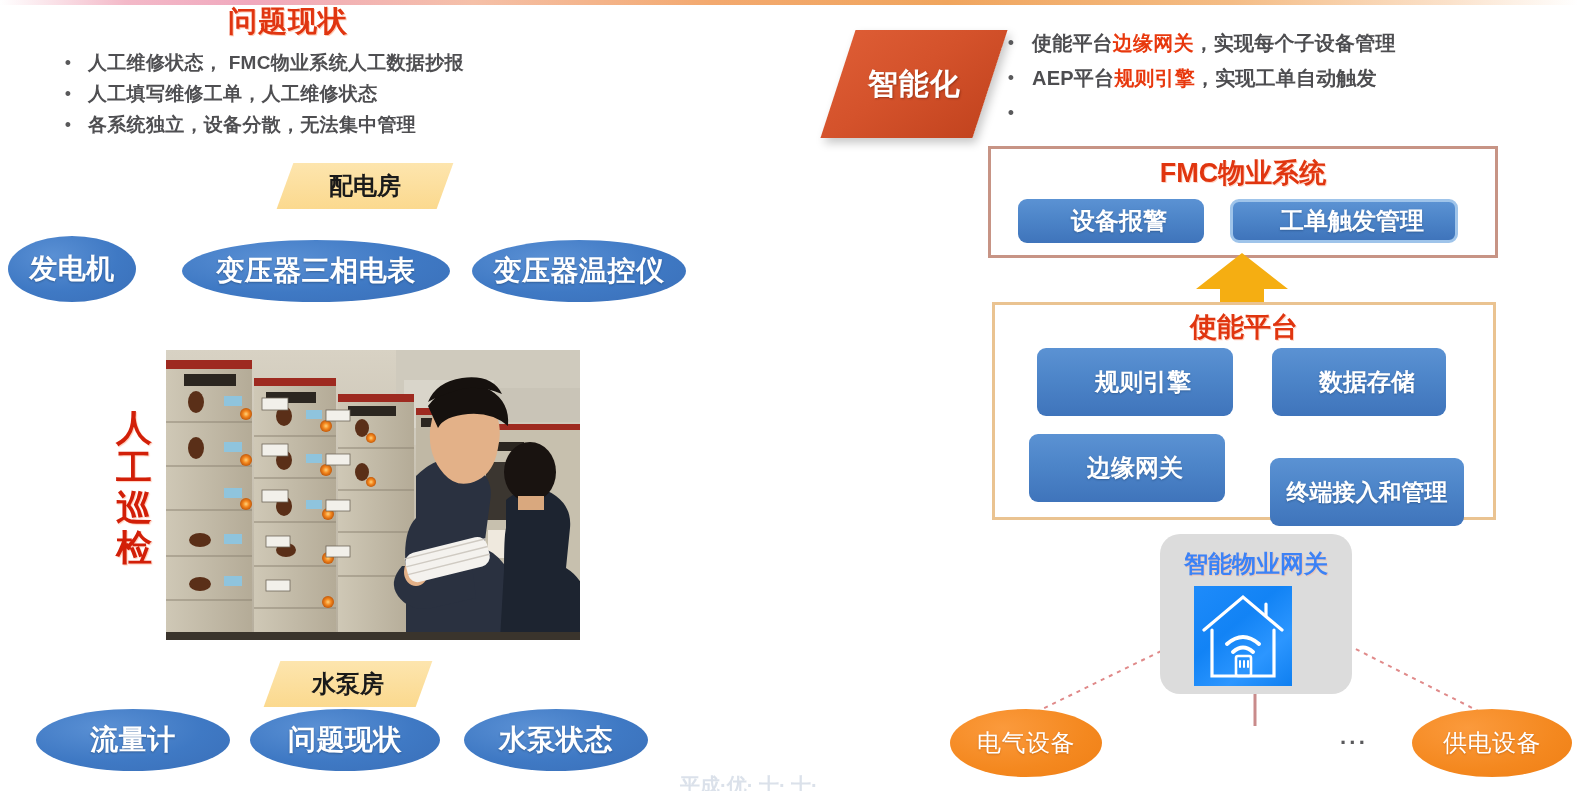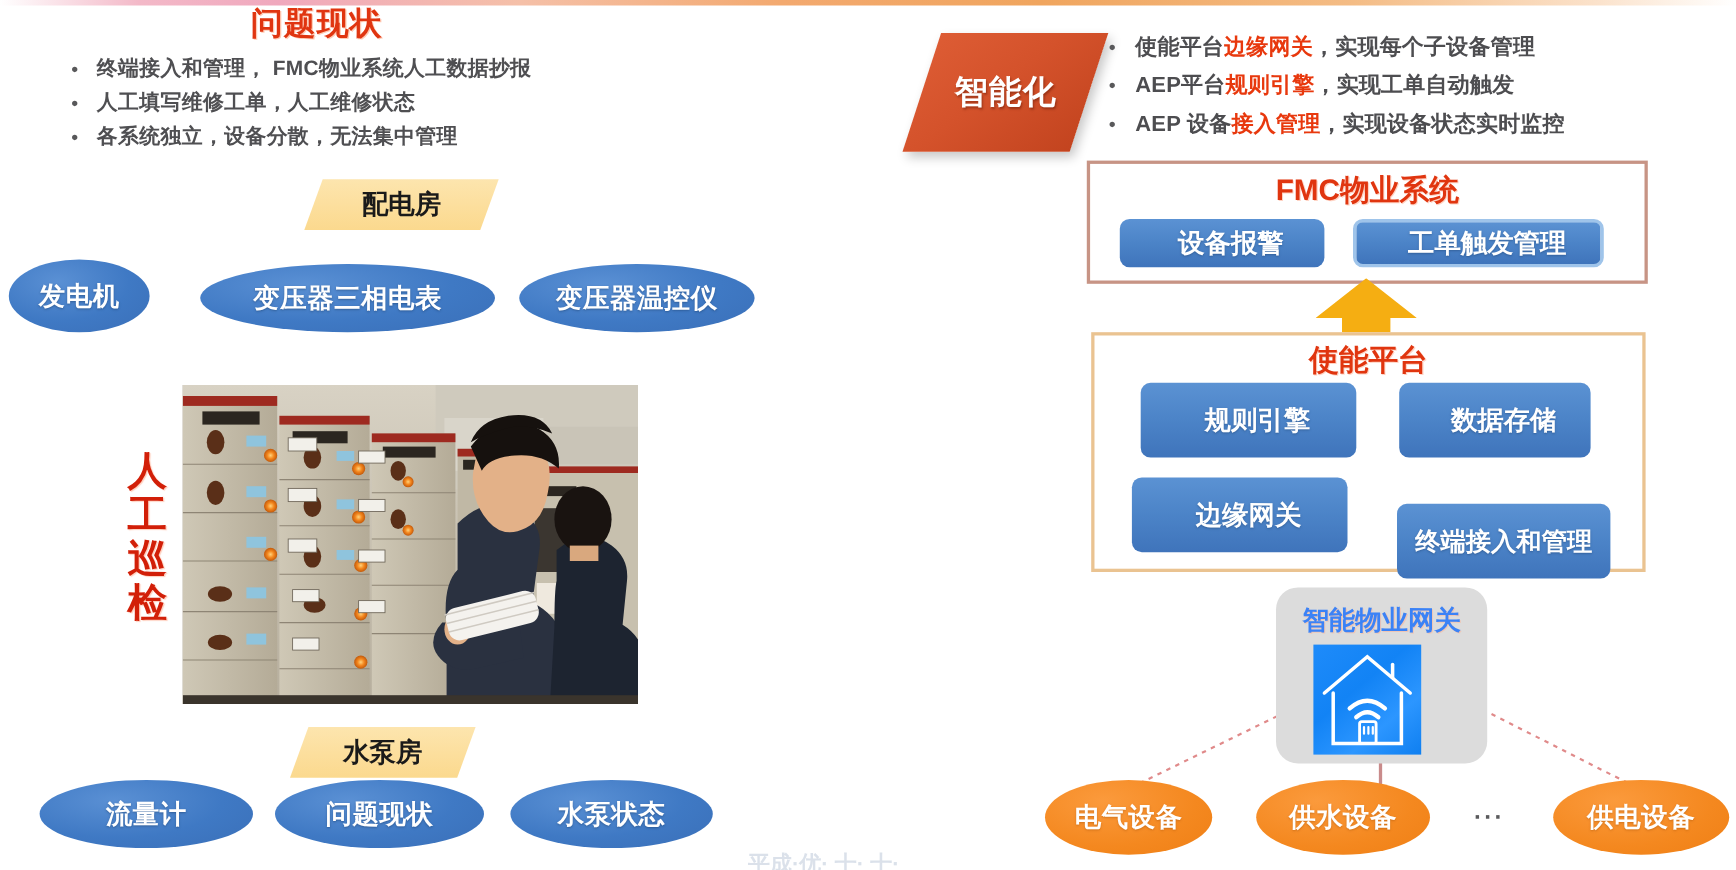--- a/index.html
+++ b/index.html
@@ -43,30 +43,30 @@
     font-size:24px; font-weight:bold; color:#1a1a1a;
   }
   #tag-power{ left:285px; top:163px; width:160px; }
   #tag-pump { left:272px; top:661px; width:152px; }
 
   .ellipse-blue{
     position:absolute;
     background:radial-gradient(ellipse at 35% 30%,#5a90d4 0%,#3f79c4 55%,#3a6fb8 100%);
     border-radius:50%;
     display:flex; align-items:center; justify-content:center;
-    color:#ffffff; font-size:24px; font-weight:bold;
+    color:#ffffff; font-size:28px; font-weight:bold;
     text-shadow:0 1px 2px rgba(20,50,90,.45);
     letter-spacing:.5px;
   }
   .ellipse-orange{
     position:absolute;
     background:radial-gradient(ellipse at 35% 28%,#fb9a3c 0%,#f4881f 60%,#ef7f15 100%);
     border-radius:50%;
     display:flex; align-items:center; justify-content:center;
-    color:#ffffff; font-size:24px; font-weight:bold;
+    color:#ffffff; font-size:24px; font-weight:normal;
     text-shadow:0 1px 2px rgba(150,70,0,.40);
     letter-spacing:.5px;
     text-align:center;
   }
 
   
   .vertical-label{
     position:absolute; left:112px; top:408px;
     width:44px;
     font-size:36px; font-weight:bold; color:#d21f08;
@@ -158,21 +158,21 @@
 
 <div class="stage">
 
   <div class="top-rule"></div>
 
   <div class="left-title">问题现状</div>
 
   <div class="bullets-left">
     <div class="row">
       <div class="dot">•</div>
-      <div class="txt">终端接入和管理，  FMC物业系统人工数据抄报</div>
+      <div class="txt">人工维修状态，  FMC物业系统人工数据抄报</div>
     </div>
     <div class="row">
       <div class="dot">•</div>
       <div class="txt">人工填写维修工单，人工维修状态</div>
     </div>
     <div class="row">
       <div class="dot">•</div>
       <div class="txt">各系统独立，设备分散，无法集中管理</div>
     </div>
   </div>
@@ -357,23 +357,20 @@
       </div>
     </div>
     <div class="row">
       <div class="dot">•</div>
       <div class="txt">
         <span>AEP平台</span><span class="hl">规则引擎</span><span>，实现工单自动触发</span>
       </div>
     </div>
     <div class="row">
       <div class="dot">•</div>
-      <div class="txt">
-        <span>AEP 设备</span><span class="hl">接入管理</span><span>，实现设备状态实时监控</span>
-      </div>
     </div>
   </div>
 
   <div class="panel-box" id="box-fmc">
     <div class="panel-heading" style="top:6px;">FMC物业系统</div>
   </div>
   <div class="btn-blue" style="left:1018px; top:199px; width:186px; height:44px; font-size:24px;">
     <span>设备报警</span>
   </div>
   <div class="btn-blue outlined" style="left:1230px; top:199px; width:228px; height:44px; font-size:24px;">
@@ -426,22 +423,19 @@
         <line x1="46" y1="75" x2="46" y2="81"></line>
         <line x1="50" y1="75" x2="50" y2="81"></line>
         <line x1="54" y1="75" x2="54" y2="81"></line>
       </g>
     </svg>
   </div>
 
   <div class="ellipse-orange" style="left:950px;  top:709px; width:152px; height:68px;">
     <span>电气设备</span>
   </div>
-  <div class="ellipse-orange" style="left:1142px; top:709px; width:158px; height:68px;">
-    <span>供水设备</span>
-  </div>
   <div class="ellipsis-dots">···</div>
   <div class="ellipse-orange" style="left:1412px; top:709px; width:160px; height:68px;">
     <span>供电设备</span>
   </div>
 
   <div class="bottom-ghost">平成·优· 十· 十·</div>
 </div>
 
 </body></html>

